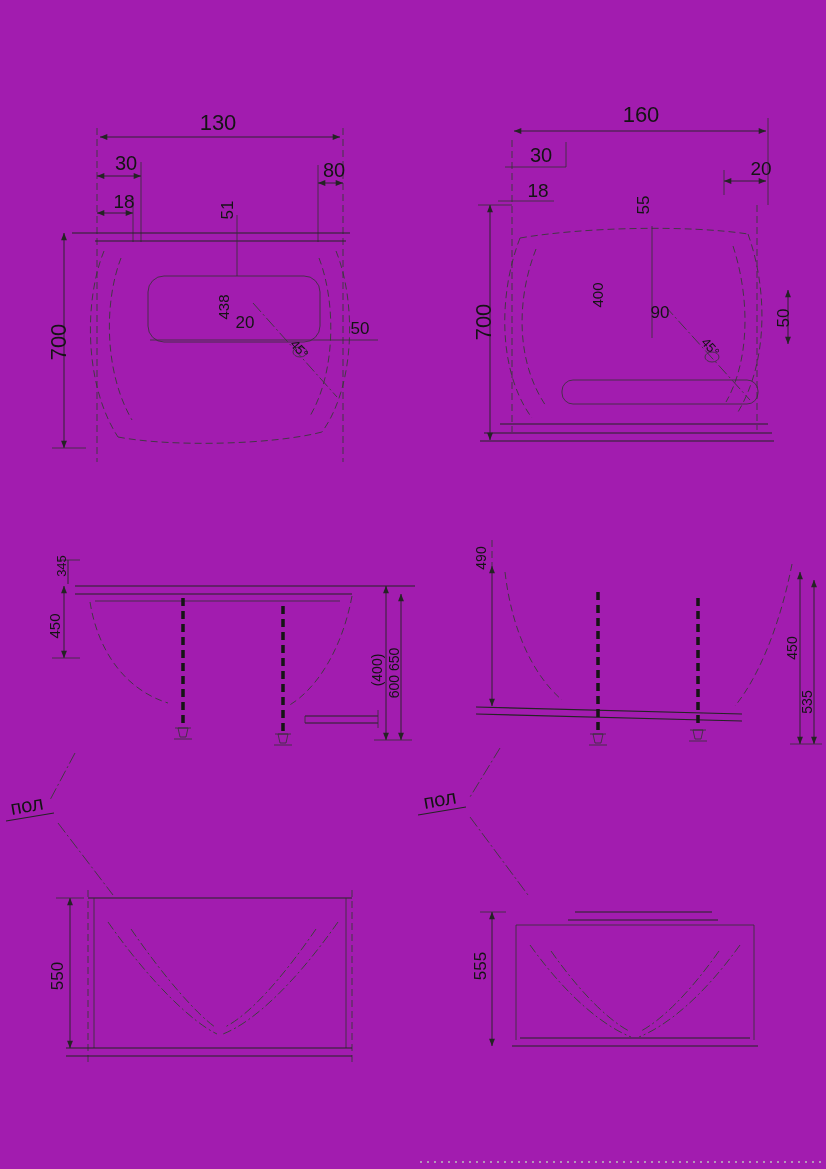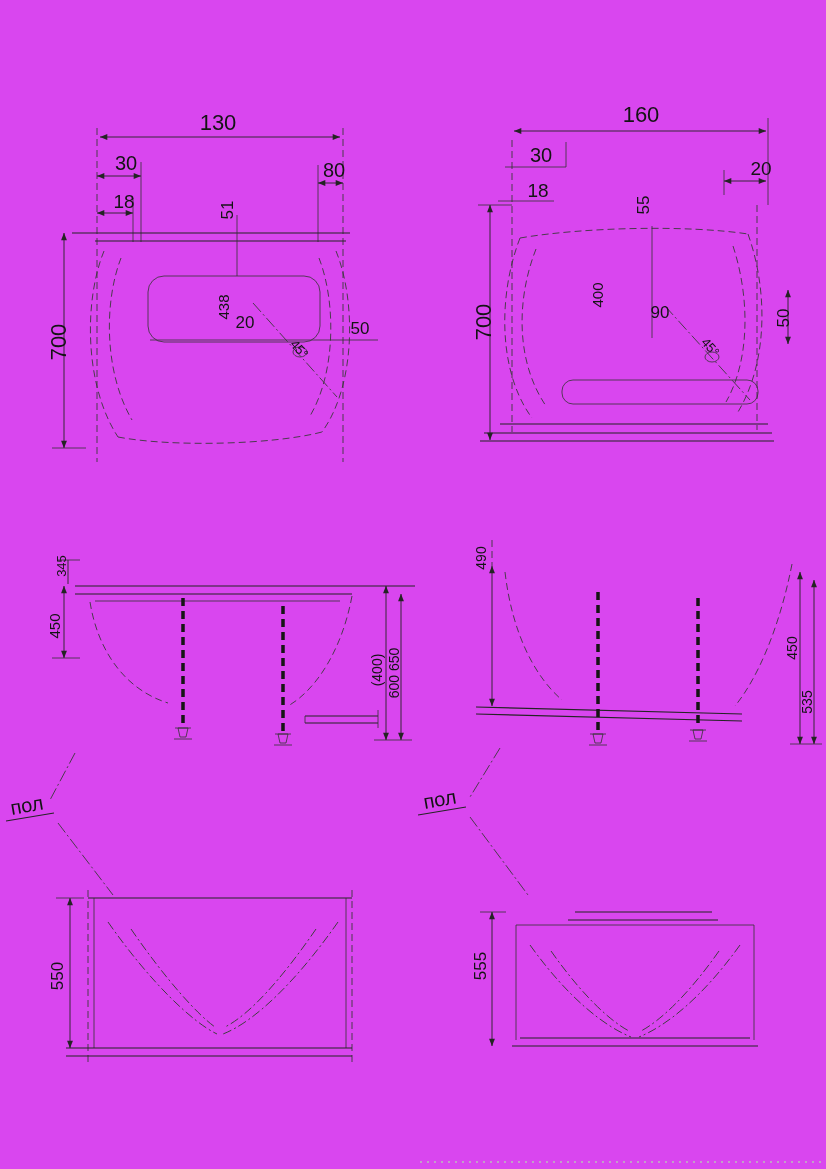--- a/index.html
+++ b/index.html
@@ -1,16 +1,16 @@
 <!DOCTYPE html>
 <html><head>
 <meta charset="utf-8">
 <style>
   html,body{margin:0;padding:0;background:#ffffff;}
-  .page{position:relative;width:826px;height:1169px;background:#d946ef;overflow:hidden;
+  .page{position:relative;width:826px;height:1169px;background:#a21caf;overflow:hidden;
         font-family:"Liberation Sans",sans-serif;}
   svg{position:absolute;left:0;top:0;display:block;}
   .ln{stroke:#242424;stroke-width:1.1;fill:none;}
   .thin{stroke:#333333;stroke-width:0.8;fill:none;}
   .dash{stroke:#3a3a3a;stroke-width:0.9;fill:none;stroke-dasharray:7 4;}
   .dashdot{stroke:#3a3a3a;stroke-width:0.9;fill:none;stroke-dasharray:12 3 2 3;}
   .vdd{stroke:#3f3f3f;stroke-width:1;fill:none;stroke-dasharray:9 3 2 3;}
   .leg{stroke:#151515;stroke-width:3.5;fill:none;stroke-dasharray:8 5;}
   .dim{stroke:#242424;stroke-width:0.9;fill:none;}
   text{fill:#141414;font-family:"Liberation Sans",sans-serif;}

